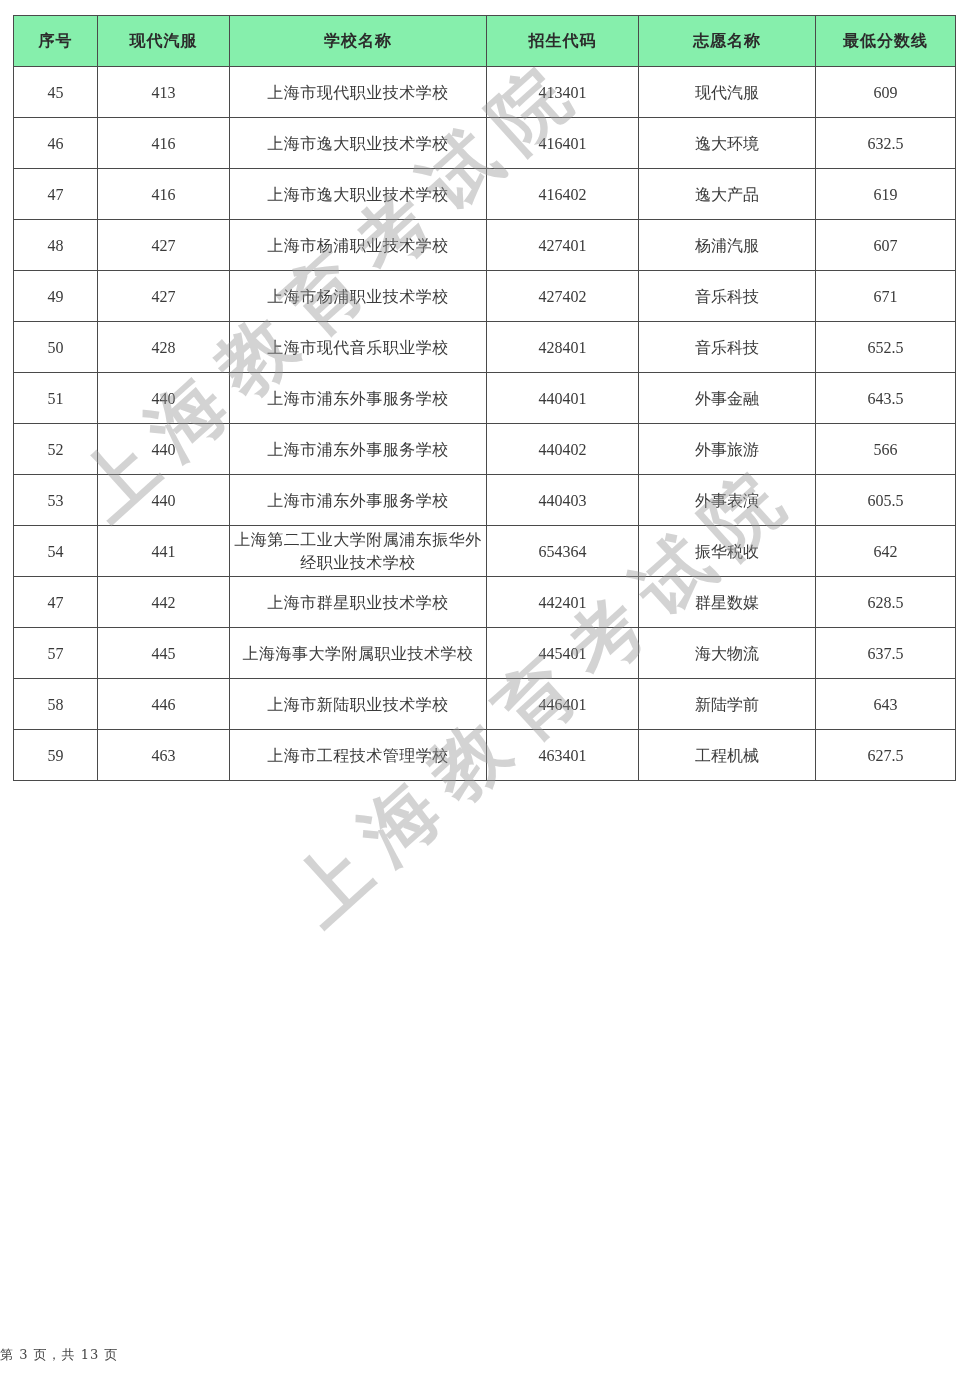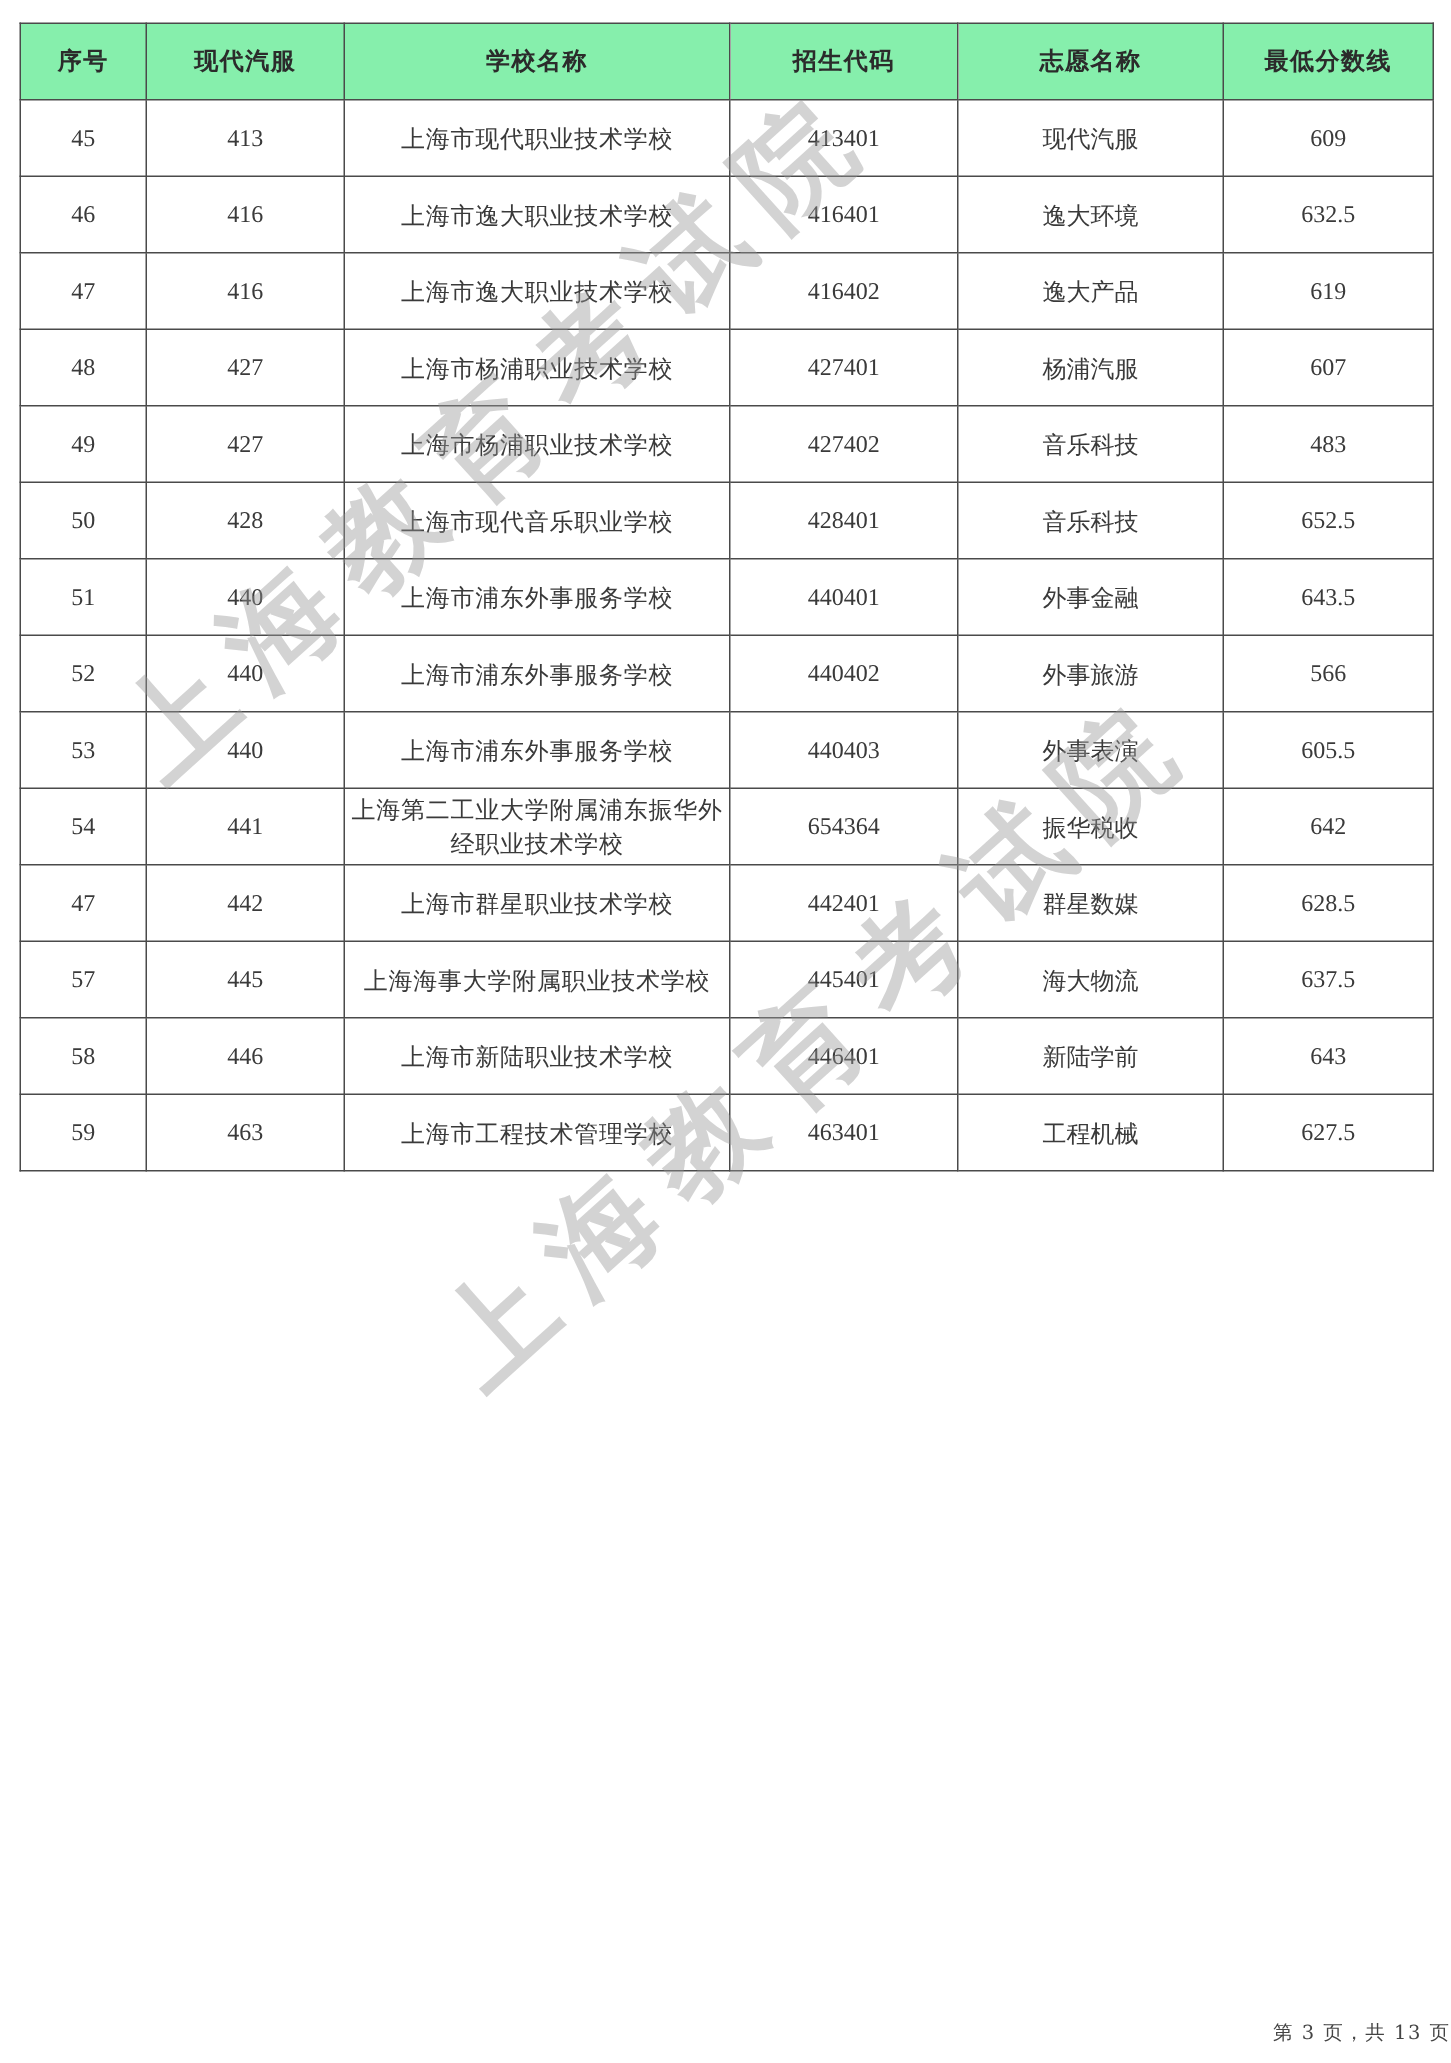--- a/index.html
+++ b/index.html
@@ -80,21 +80,21 @@
     .wm2 {
       left: 305px;
       top: 860px;
       transform: rotate(-42deg);
     }
     .footer {
       position: absolute;
       left: 0;
       top: 1346px;
       width: 967px;
-      text-align: right;
+      text-align: left;
       font-size: 13px;
       color: #444444;
       letter-spacing: 1px;
       font-family: "DejaVu Serif", "Liberation Serif", serif;
     }
   </style>
 </head>
 <body>
 
 <div class="page">
@@ -150,21 +150,21 @@
         <td class="num">427401</td>
         <td>杨浦汽服</td>
         <td class="num">607</td>
       </tr>
       <tr>
         <td class="num">49</td>
         <td class="num">427</td>
         <td class="school-name">上海市杨浦职业技术学校</td>
         <td class="num">427402</td>
         <td>音乐科技</td>
-        <td class="num">483</td>
+        <td class="num">671</td>
       </tr>
       <tr>
         <td class="num">50</td>
         <td class="num">428</td>
         <td class="school-name">上海市现代音乐职业学校</td>
         <td class="num">428401</td>
         <td>音乐科技</td>
         <td class="num">652.5</td>
       </tr>
       <tr>

